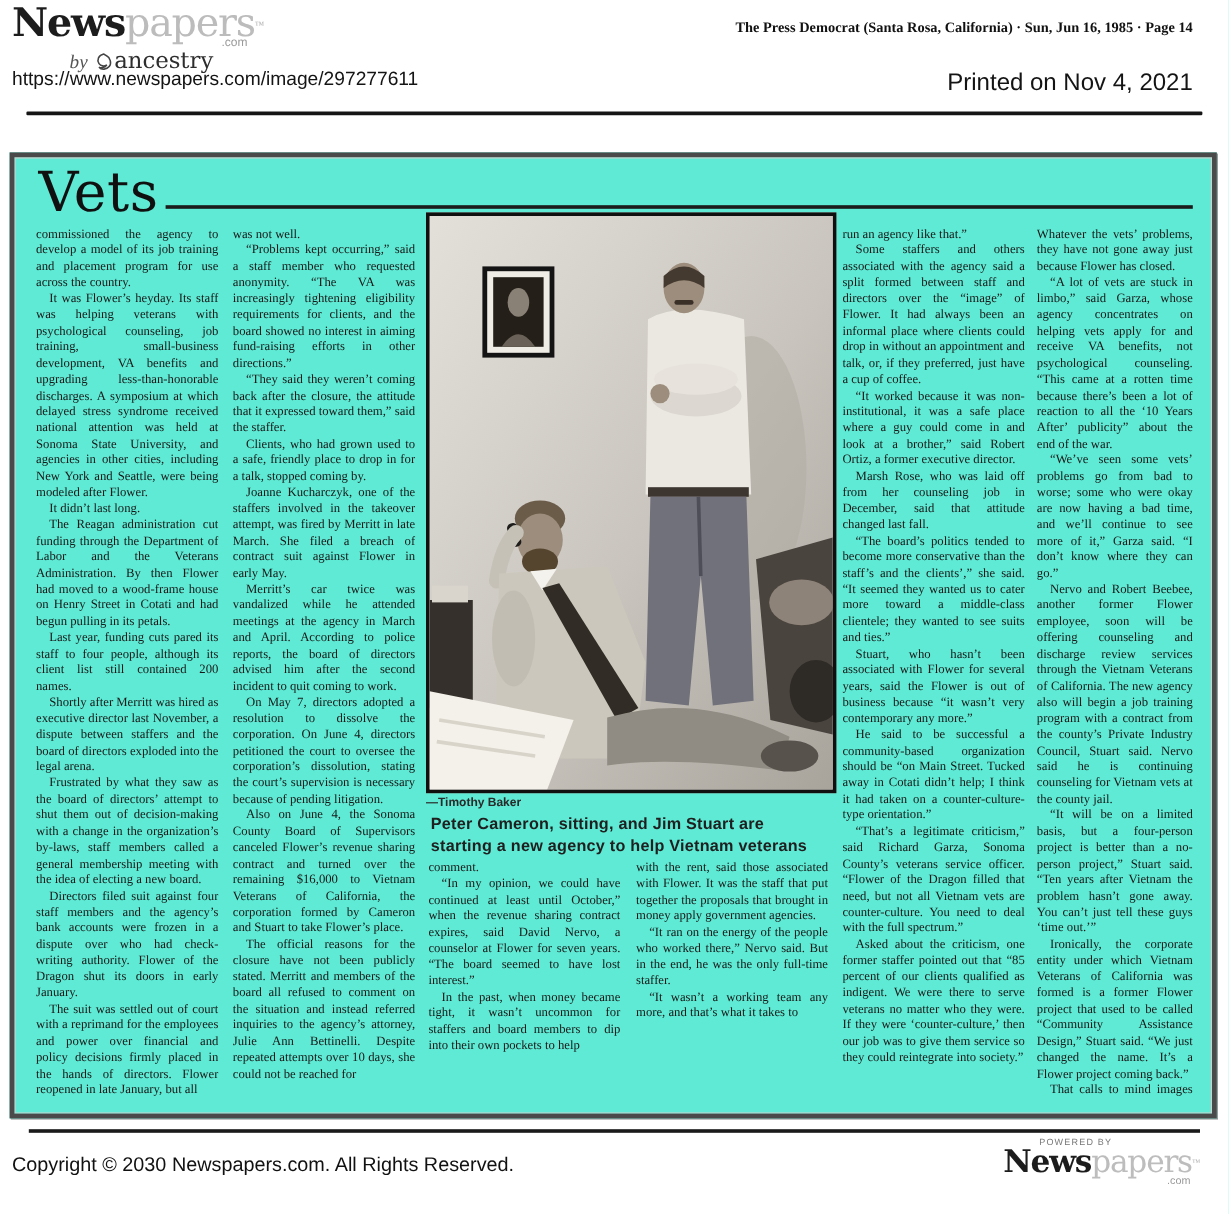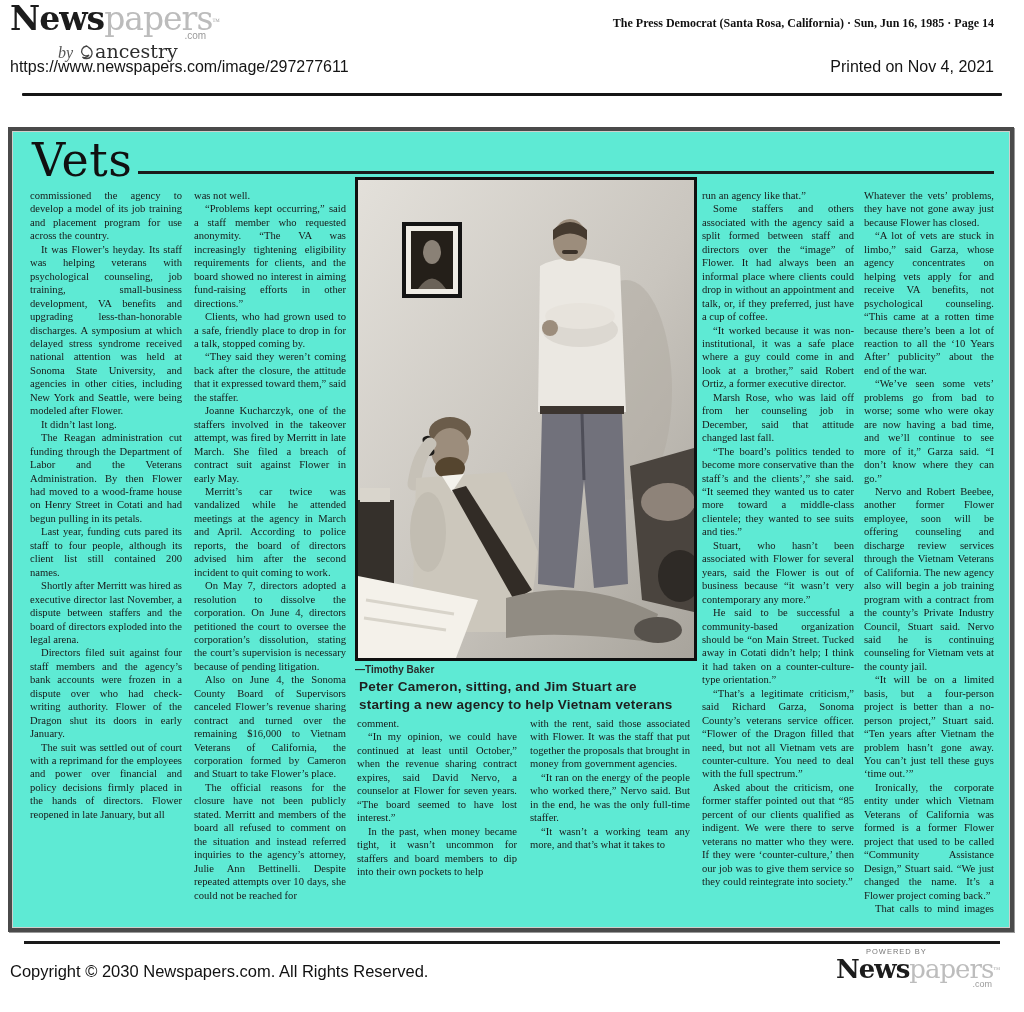--- a/index.html
+++ b/index.html
@@ -13,21 +13,21 @@
   .np-logo .news{font-family:"DejaVu Serif",serif;font-weight:700;font-size:33px;color:#1c1c1c;letter-spacing:-1px;}
   .np-logo .papers{font-family:"DejaVu Serif",serif;font-weight:400;font-size:33px;color:#bcbcbc;letter-spacing:-1px;}
   .np-logo .tm{font-size:8px;color:#aaa;vertical-align:super;}
   .np-logo .com{display:block;text-align:right;font-family:"Liberation Sans",sans-serif;font-size:10px;color:#9a9a9a;margin-top:-4px;padding-right:14px;}
   .byrow{position:absolute;left:58px;top:40px;font-size:16px;color:#3c3c3c;}
   .byrow .by{font-style:italic;font-family:"Liberation Serif",serif;color:#555;}
   .byrow .anc{font-family:"DejaVu Serif",serif;font-size:19px;color:#2e2e2e;}
   .leaf{display:inline-block;vertical-align:-2px;margin:0 1px 0 6px;}
   .srcline{position:absolute;right:30px;top:16px;font-weight:700;font-size:12px;color:#111;font-family:"Liberation Serif",serif;white-space:nowrap;}
   .urlline{position:absolute;left:10px;top:58px;font-family:"Liberation Sans",sans-serif;font-size:16px;color:#141414;}
-  .printed{position:absolute;right:30px;top:58px;font-family:"Liberation Sans",sans-serif;font-size:16px;color:#141414;}
+  .printed{position:absolute;right:30px;top:58px;font-family:"Liberation Sans",sans-serif;font-size:20px;color:#141414;}
   .hdr-rule{position:absolute;left:22px;right:22px;top:93px;height:3px;background:#151515;border-radius:1px;}
   
   .clip{
     position:absolute;left:8px;top:127px;width:998px;height:797px;
     background:#5eead4;border:4px solid #4a4a4a;
     box-shadow:inset 0 0 0 1px #cfcfcc, 1px 1px 0 #9a9a9a;
   }
   .headline-row{position:absolute;left:20px;right:16px;top:6px;display:flex;align-items:flex-end;}
   .headline{font-family:"DejaVu Serif",serif;font-size:46px;color:#101010;line-height:1;letter-spacing:0.5px;}
   .headline-rule{flex:1;height:0;border-bottom:3px solid #1b1b1b;margin:0 0 9px 6px;}
@@ -86,29 +86,30 @@
     <span class="headline-rule"></span>
   </div>
 
   <div class="col" style="left:18px;">
     <p>commissioned the agency to develop a model of its job training and placement program for use across the country.</p>
     <p class="ind">It was Flower’s heyday. Its staff was helping veterans with psychological counseling, job training, small-business development, VA benefits and upgrading less-than-honorable discharges. A symposium at which delayed stress syndrome received national attention was held at Sonoma State University, and agencies in other cities, including New York and Seattle, were being modeled after Flower.</p>
     <p class="ind">It didn’t last long.</p>
     <p class="ind">The Reagan administration cut funding through the Department of Labor and the Veterans Administration. By then Flower had moved to a wood-frame house on Henry Street in Cotati and had begun pulling in its petals.</p>
     <p class="ind">Last year, funding cuts pared its staff to four people, although its client list still contained 200 names.</p>
     <p class="ind">Shortly after Merritt was hired as executive director last November, a dispute between staffers and the board of directors exploded into the legal arena.</p>
+    <p class="ind">Frustrated by what they saw as the board of directors’ attempt to shut them out of decision-making with a change in the organization’s by-laws, staff members called a general membership meeting with the idea of electing a new board.</p>
     <p class="ind">Directors filed suit against four staff members and the agency’s bank accounts were frozen in a dispute over who had check-writing authority. Flower of the Dragon shut its doors in early January.</p>
     <p class="ind">The suit was settled out of court with a reprimand for the employees and power over financial and policy decisions firmly placed in the hands of directors. Flower reopened in late January, but all</p>
   </div>
 
   <div class="col" style="left:182px;">
     <p>was not well.</p>
     <p class="ind">“Problems kept occurring,” said a staff member who requested anonymity. “The VA was increasingly tightening eligibility requirements for clients, and the board showed no interest in aiming fund-raising efforts in other directions.”</p>
+    <p class="ind">“They said they weren’t coming back after the closure, the attitude that it expressed toward them,” said the staffer.</p>
     <p class="ind">Clients, who had grown used to a safe, friendly place to drop in for a talk, stopped coming by.</p>
-    <p class="ind">“They said they weren’t coming back after the closure, the attitude that it expressed toward them,” said the staffer.</p>
     <p class="ind">Joanne Kucharczyk, one of the staffers involved in the takeover attempt, was fired by Merritt in late March. She filed a breach of contract suit against Flower in early May.</p>
     <p class="ind">Merritt’s car twice was vandalized while he attended meetings at the agency in March and April. According to police reports, the board of directors advised him after the second incident to quit coming to work.</p>
     <p class="ind">On May 7, directors adopted a resolution to dissolve the corporation. On June 4, directors petitioned the court to oversee the corporation’s dissolution, stating the court’s supervision is necessary because of pending litigation.</p>
     <p class="ind">Also on June 4, the Sonoma County Board of Supervisors canceled Flower’s revenue sharing contract and turned over the remaining $16,000 to Vietnam Veterans of California, the corporation formed by Cameron and Stuart to take Flower’s place.</p>
     <p class="ind">The official reasons for the closure have not been publicly stated. Merritt and members of the board all refused to comment on the situation and instead referred inquiries to the agency’s attorney, Julie Ann Bettinelli. Despite repeated attempts over 10 days, she could not be reached for</p>
   </div>
 
   <div class="photo">
     <svg width="336" height="478" viewBox="0 0 336 478">
       <defs>
@@ -172,21 +173,21 @@
   <div class="credit">—Timothy Baker</div>
   <div class="caption">Peter Cameron, sitting, and Jim Stuart are starting a new agency to help Vietnam veterans</div>
 
   <div class="subcol" style="left:345px;">
     <p>comment.</p>
     <p class="ind">“In my opinion, we could have continued at least until October,” when the revenue sharing contract expires, said David Nervo, a counselor at Flower for seven years. “The board seemed to have lost interest.”</p>
     <p class="ind">In the past, when money became tight, it wasn’t uncommon for staffers and board members to dip into their own pockets to help</p>
   </div>
 
   <div class="subcol" style="left:518px;">
-    <p>with the rent, said those associated with Flower. It was the staff that put together the proposals that brought in money from government agencies.</p>
+    <p>with the rent, said those associated with Flower. It was the staff that put together the proposals that brought in money apply government agencies.</p>
     <p class="ind">“It ran on the energy of the people who worked there,” Nervo said. But in the end, he was the only full-time staffer.</p>
     <p class="ind">“It wasn’t a working team any more, and that’s what it takes to</p>
   </div>
 
   <div class="col" style="left:690px;">
     <p>run an agency like that.”</p>
     <p class="ind">Some staffers and others associated with the agency said a split formed between staff and directors over the “image” of Flower. It had always been an informal place where clients could drop in without an appointment and talk, or, if they preferred, just have a cup of coffee.</p>
     <p class="ind">“It worked because it was non-institutional, it was a safe place where a guy could come in and look at a brother,” said Robert Ortiz, a former executive director.</p>
     <p class="ind">Marsh Rose, who was laid off from her counseling job in December, said that attitude changed last fall.</p>
     <p class="ind">“The board’s politics tended to become more conservative than the staff’s and the clients’,” she said. “It seemed they wanted us to cater more toward a middle-class clientele; they wanted to see suits and ties.”</p>

